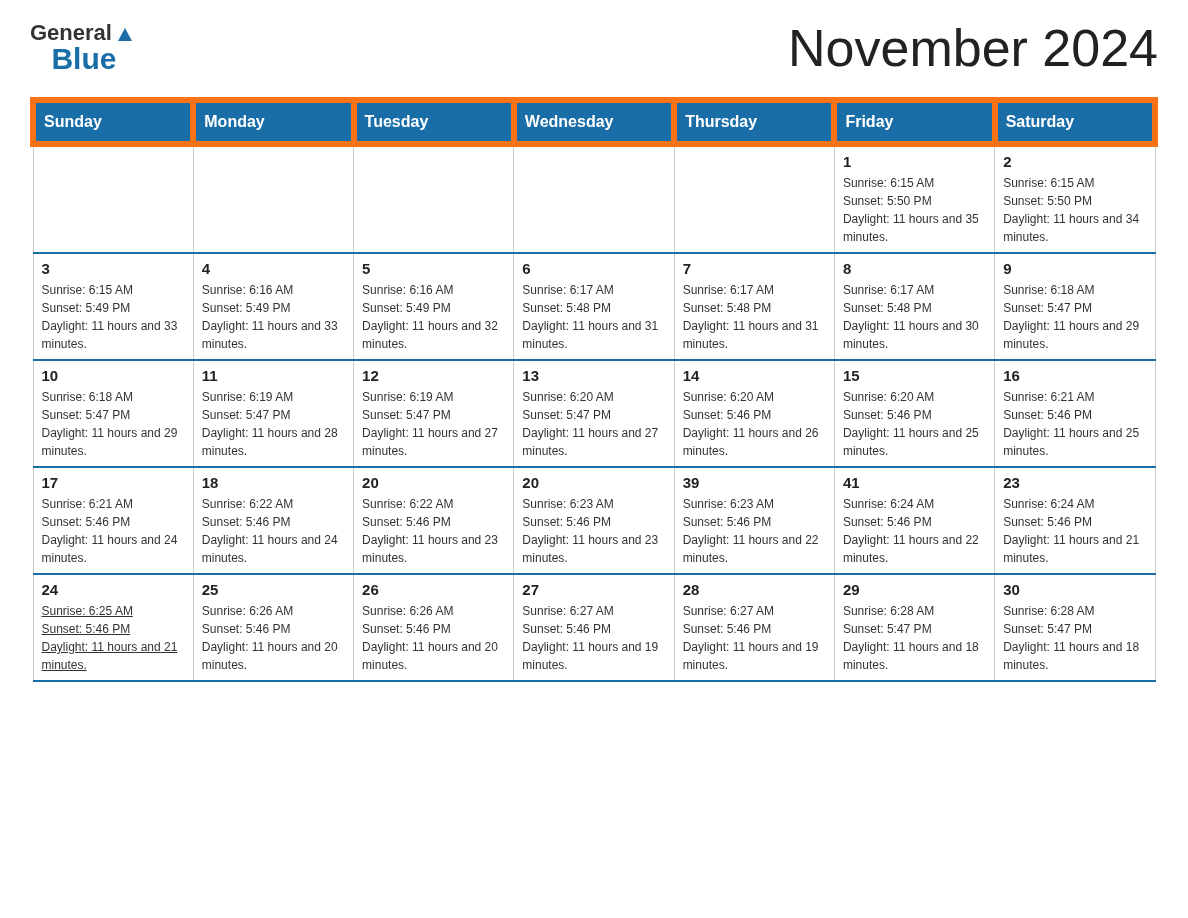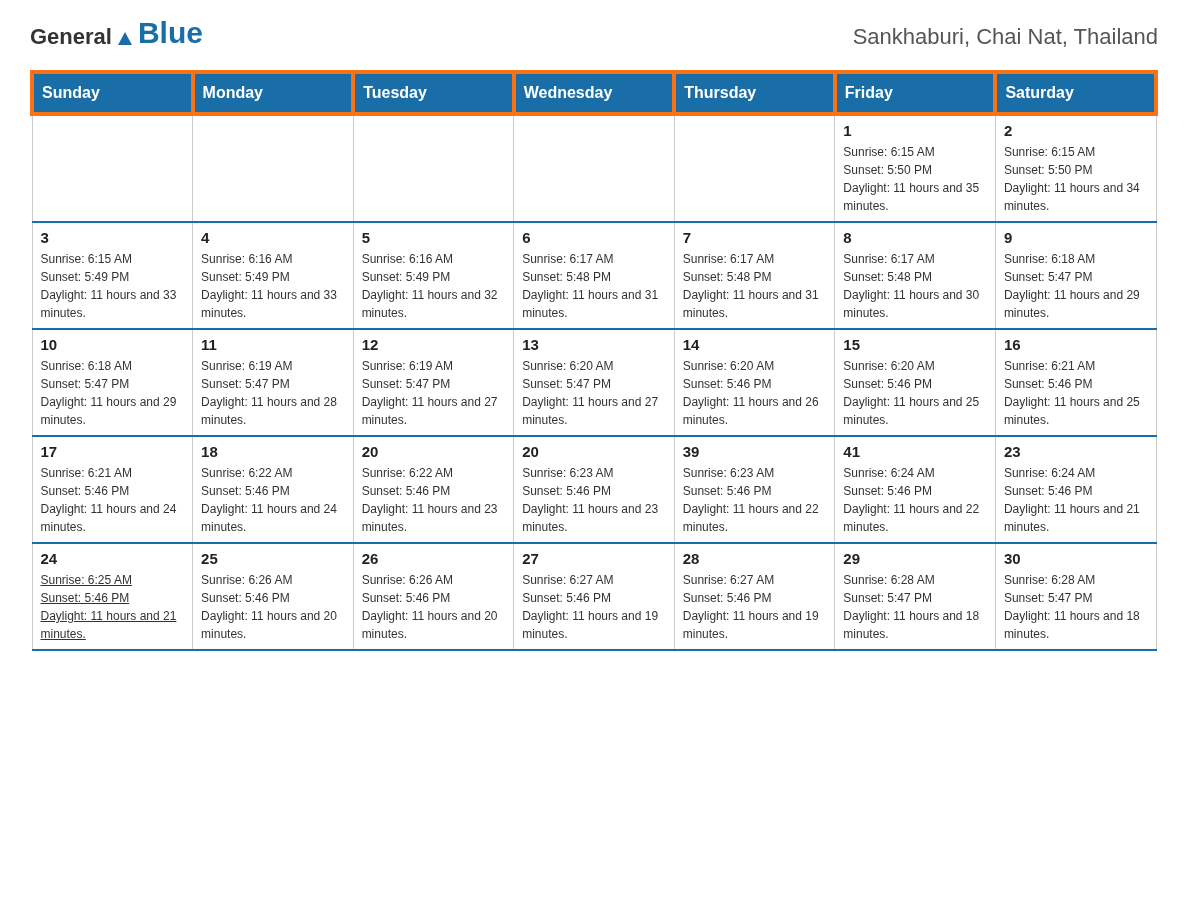--- a/index.html
+++ b/index.html
@@ -50,21 +50,21 @@
       border-collapse: collapse;
       border: 1px solid #aaa;
     }
     .calendar-table th {
       background-color: #1a6ea8;
       color: #fff;
       font-size: 16px;
       font-weight: bold;
       padding: 10px 8px;
       text-align: left;
-      border: 4px solid #f97316;
+      border: 6px solid #f97316;
     }
     .calendar-table td {
       vertical-align: top;
       padding: 6px 8px;
       border: 1px solid #ccc;
       width: 14.28%;
       min-height: 80px;
       font-size: 13px;
       color: #333;
       background: #fff;
@@ -86,32 +86,32 @@
     }
     .empty-cell {
       background: #f9f9f9;
     }
   </style>
 </head>
 <body>
 
 <div class="header">
   <div class="logo">
-    <div style="display:flex; align-items:flex-end;">
+    <div style="display:flex; flex-direction:column; align-items:center;">
       <div style="display:flex; align-items:center;">
         <span class="logo-text-general">General</span>
         <svg width="22" height="22" viewBox="0 0 22 22" style="margin-left:2px; margin-top:2px;">
           <polygon points="4,18 18,18 11,5" fill="#1a6ea8"></polygon>
         </svg>
       </div>
       <span class="logo-text-blue" style="margin-top:-4px; margin-left:2px;">Blue</span>
     </div>
   </div>
   <div class="title-block">
-    <div class="location-title">Sankhaburi, Chai Nat, Thailand</div>
+    <div class="month-title">November 2024</div>
   </div>
 </div>
 
 <table class="calendar-table">
   <thead>
     <tr>
     <th>Sunday</th>
         <th>Monday</th>
         <th>Tuesday</th>
         <th>Wednesday</th>

